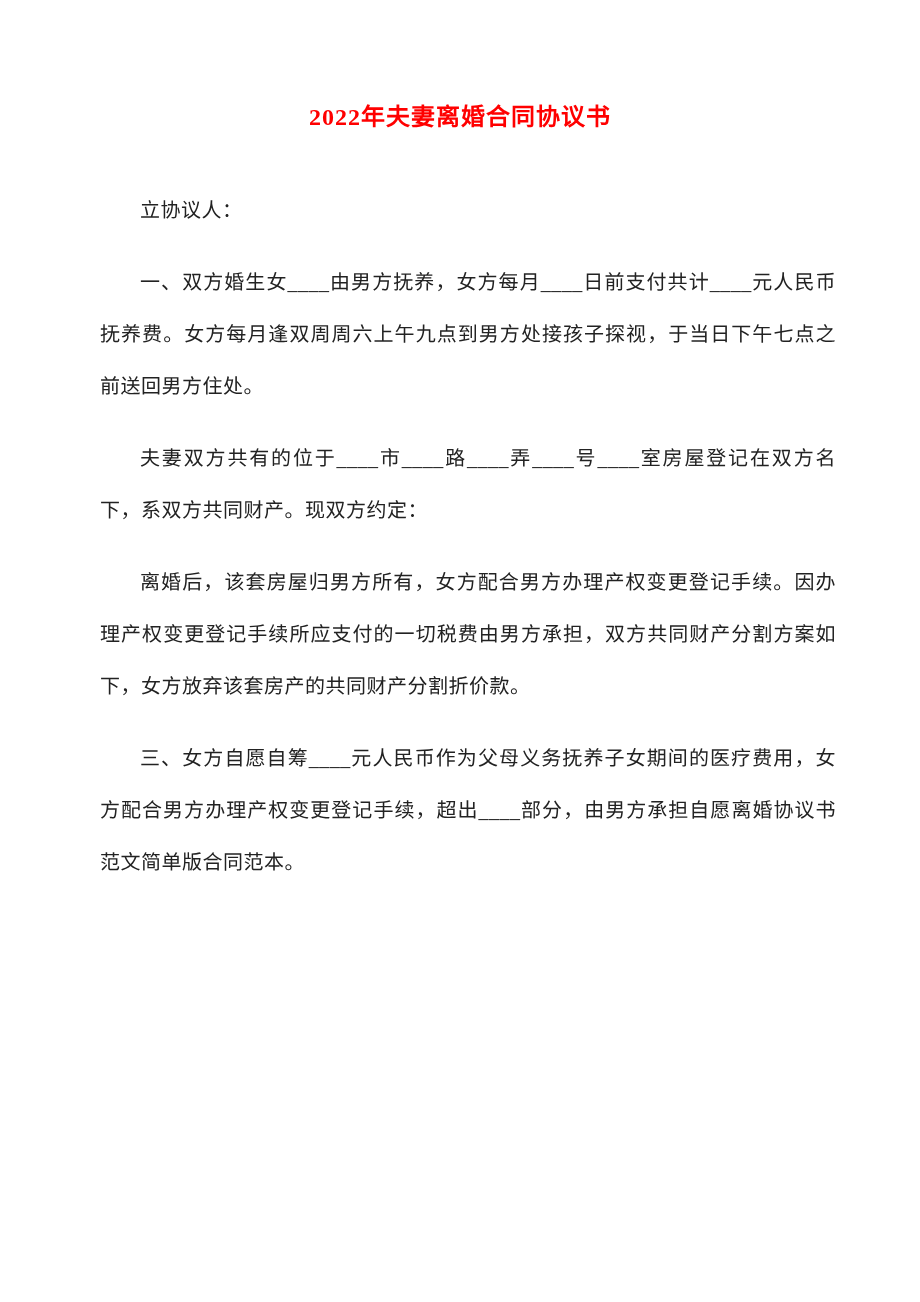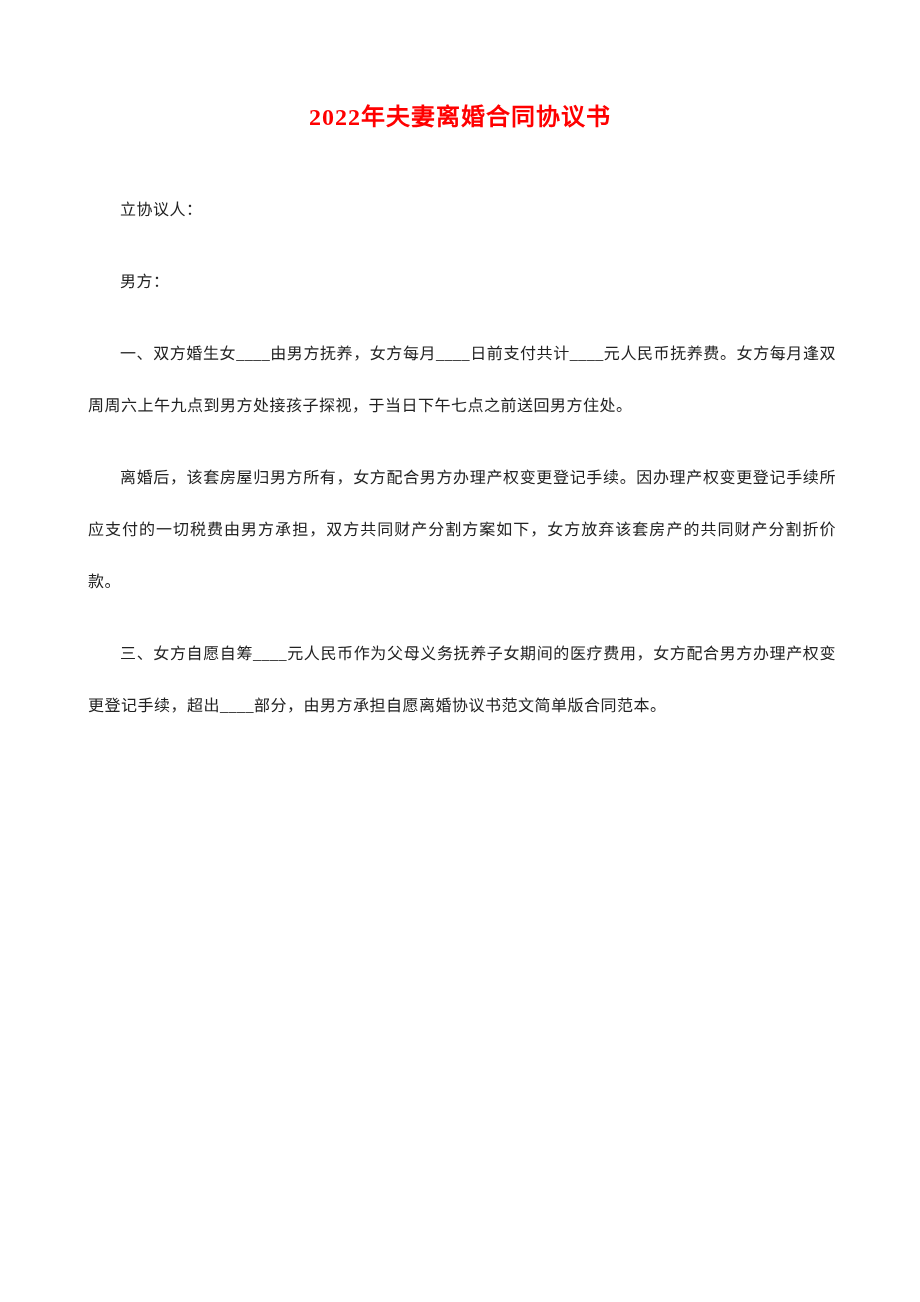--- a/index.html
+++ b/index.html
@@ -22,44 +22,44 @@
   .title {
     margin: 0 0 50px 0;
     text-align: center;
     font-size: 24px;
     line-height: 34px;
     font-weight: bold;
     color: var(--title-color, #ff0000);
     letter-spacing: 1px;
   }
   .para {
-    margin: 0 0 20px 4px;
-    font-size: 16px;
+    margin: 0 0 20px 16px;
+    font-size: 20px;
     line-height: 52px;
     text-align: justify;
     text-indent: 2em;
     letter-spacing: 0.5px;
     word-break: break-all;
   }
   .para.bold {
     font-weight: bold;
   }
 </style>
 </head>
 <body>
 
 <div class="page">
   <h1 class="title">2022年夫妻离婚合同协议书</h1>
 
   <p class="para">立协议人：</p>
 
-  <p class="para">男方：</p>
 
 
 
   <p class="para">一、双方婚生女____由男方抚养，女方每月____日前支付共计____元人民币抚养费。女方每月逢双周周六上午九点到男方处接孩子探视，于当日下午七点之前送回男方住处。</p>
 
 
+  <p class="para">夫妻双方共有的位于____市____路____弄____号____室房屋登记在双方名下，系双方共同财产。现双方约定：</p>
 
   <p class="para">离婚后，该套房屋归男方所有，女方配合男方办理产权变更登记手续。因办理产权变更登记手续所应支付的一切税费由男方承担，双方共同财产分割方案如下，女方放弃该套房产的共同财产分割折价款。</p>
 
   <p class="para">三、女方自愿自筹____元人民币作为父母义务抚养子女期间的医疗费用，女方配合男方办理产权变更登记手续，超出____部分，由男方承担自愿离婚协议书范文简单版合同范本。</p>
 </div>
 
 </body></html>

